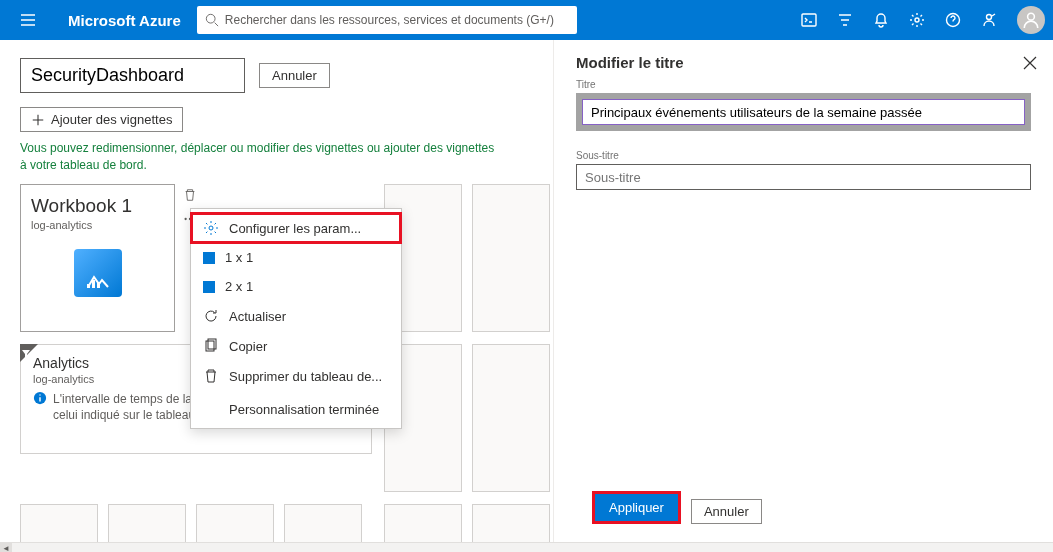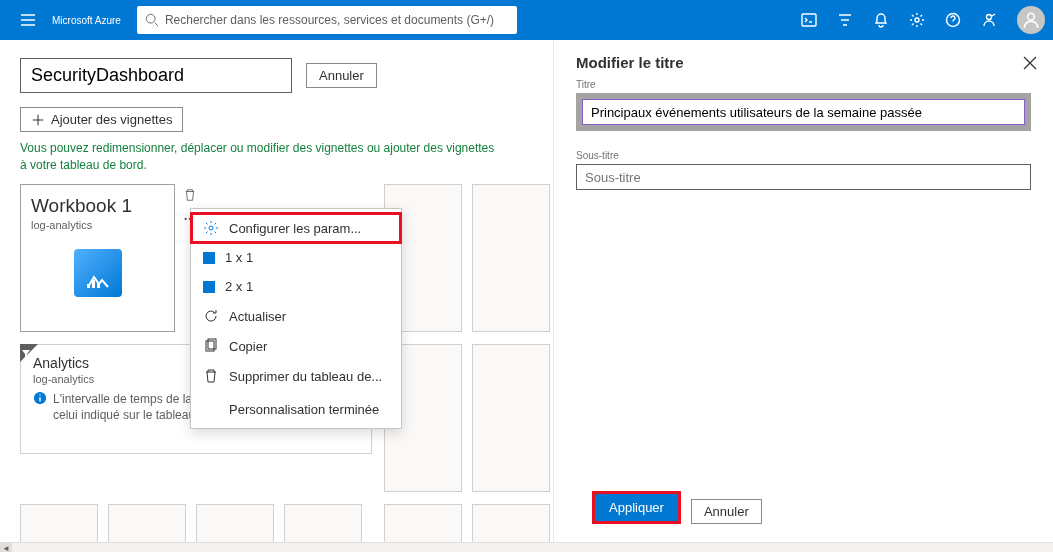--- a/index.html
+++ b/index.html
@@ -1,38 +1,38 @@
 <!DOCTYPE html>
 <html><head>
 <meta charset="utf-8">
 <style>
 * { box-sizing: border-box; margin: 0; padding: 0; font-family: "Segoe UI", Tahoma, sans-serif; }
 body { background: #fff; color: #323130; font-size: 13px; overflow: hidden; width: 1053px; height: 552px; position: relative; }
 
 
 .topbar { background: #0078d4; height: 40px; display: flex; align-items: center; padding: 0 8px; color: #fff; }
 .topbar .hamburger { width: 40px; display:flex; align-items:center; justify-content:center; cursor:pointer; }
-.topbar .brand { font-weight:400; font-size:10px; margin-left:4px; margin-right:16px; white-space:nowrap; }
+.topbar .brand { font-weight:700; font-size:15px; margin-left:20px; margin-right:16px; white-space:nowrap; }
 .topbar .search { flex: 0 0 380px; height:28px; background:#fff; border-radius:2px; display:flex; align-items:center; padding:0 8px; color:#605e5c; }
 .topbar .search svg { flex:0 0 14px; margin-right:6px; }
 .topbar .spacer { flex:1; }
 .topbar .right-icons { display:flex; align-items:center; gap:4px; }
 .topbar .right-icons .ticon { width:32px; height:40px; display:flex; align-items:center; justify-content:center; cursor:pointer; }
 .topbar .right-icons svg { stroke:#fff; fill:none; stroke-width:1.4; }
 .avatar { width:28px; height:28px; border-radius:50%; background:#c8c6c4; display:flex; align-items:center; justify-content:center; margin-left:8px; }
 .avatar svg { fill:#fff; }
 
 
 .main { display:flex; height:calc(100% - 40px - 10px); }
 .left { flex:1; padding:18px 20px 0 20px; position:relative; overflow:hidden; }
 .right { width:500px; border-left:1px solid #edebe9; padding:14px 22px 0 22px; display:flex; flex-direction:column; position:relative; }
 
 
 .dash-title-row { display:flex; align-items:center; gap:14px; margin-bottom:14px; }
-.dash-title { border:1px solid #605e5c; padding:6px 10px; font-size:18px; font-weight:400; width:272px; background:#fff; }
+.dash-title { border:1px solid #605e5c; padding:6px 10px; font-size:18px; font-weight:400; width:225px; background:#fff; }
 .btn-outline { border:1px solid #8a8886; background:#fff; padding:4px 12px; font-size:13px; cursor:pointer; color:#323130; }
 .add-tiles { border:1px solid #8a8886; display:inline-flex; align-items:center; padding:4px 10px; font-size:13px; cursor:pointer; margin-bottom:8px; }
 .add-tiles svg { margin-right:6px; }
 .help-text { color:#15803d; font-size:12px; line-height:1.4; margin-bottom:10px; max-width:480px; }
 
 
 .grid { position:relative; }
 .tile { position:absolute; border:1px solid #d2d0ce; background:#fff; }
 .ghost { background:#faf9f8; }
 .workbook-tile { left:0; top:0; width:155px; height:148px; padding:10px; border:1px solid #a19f9d; }

